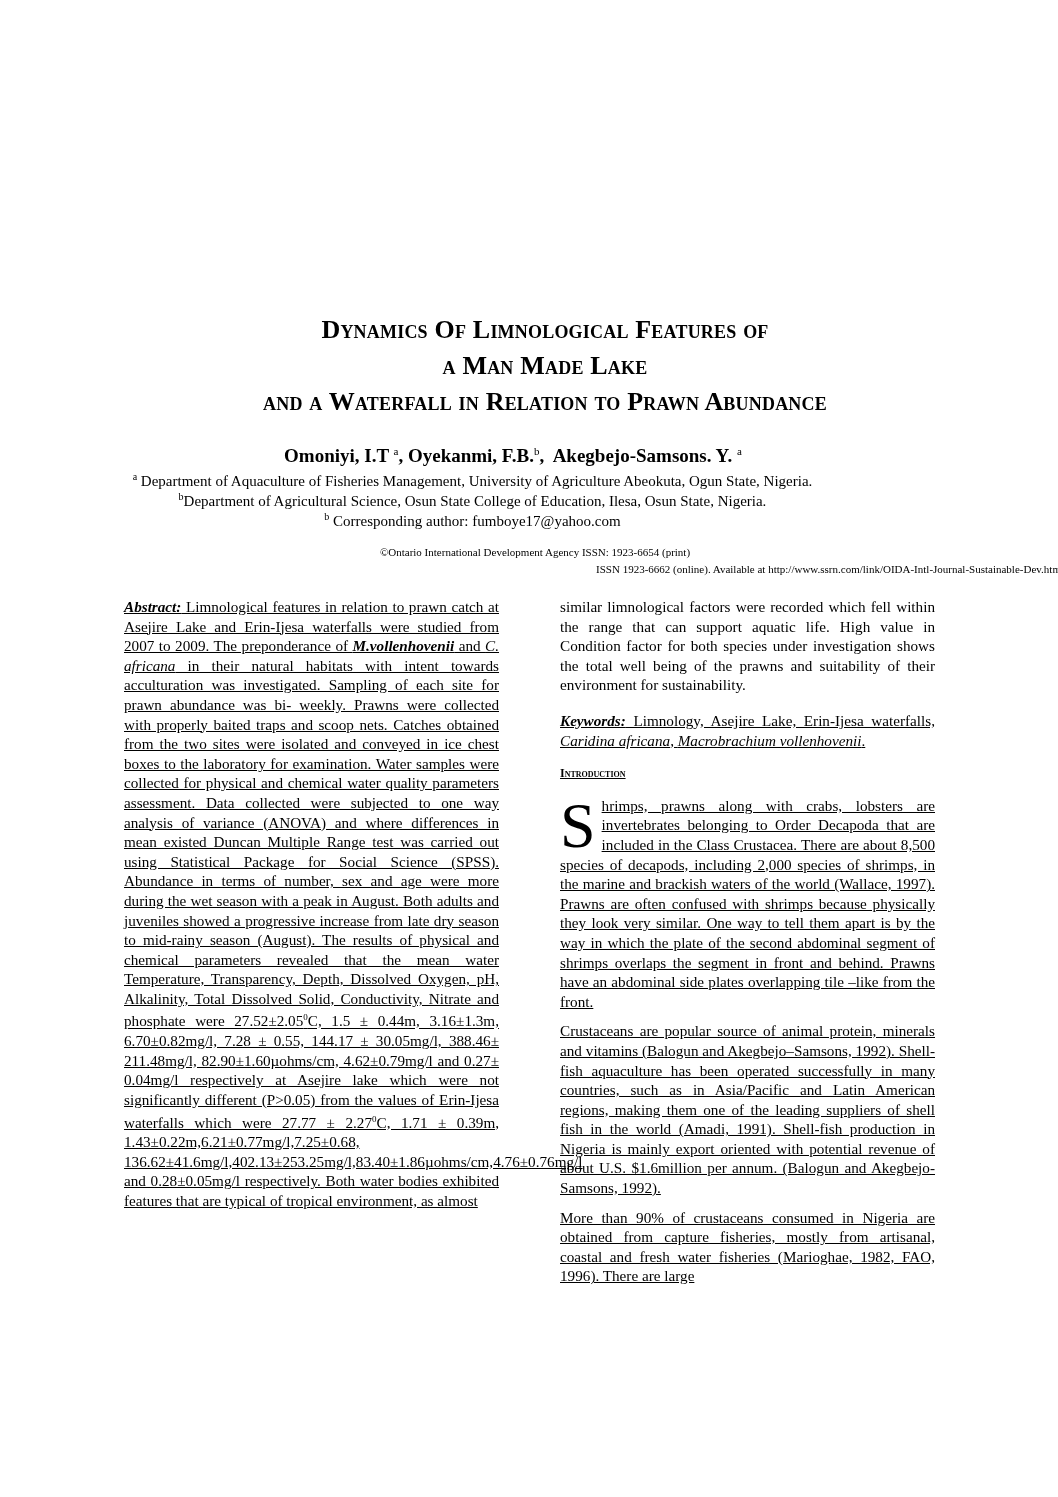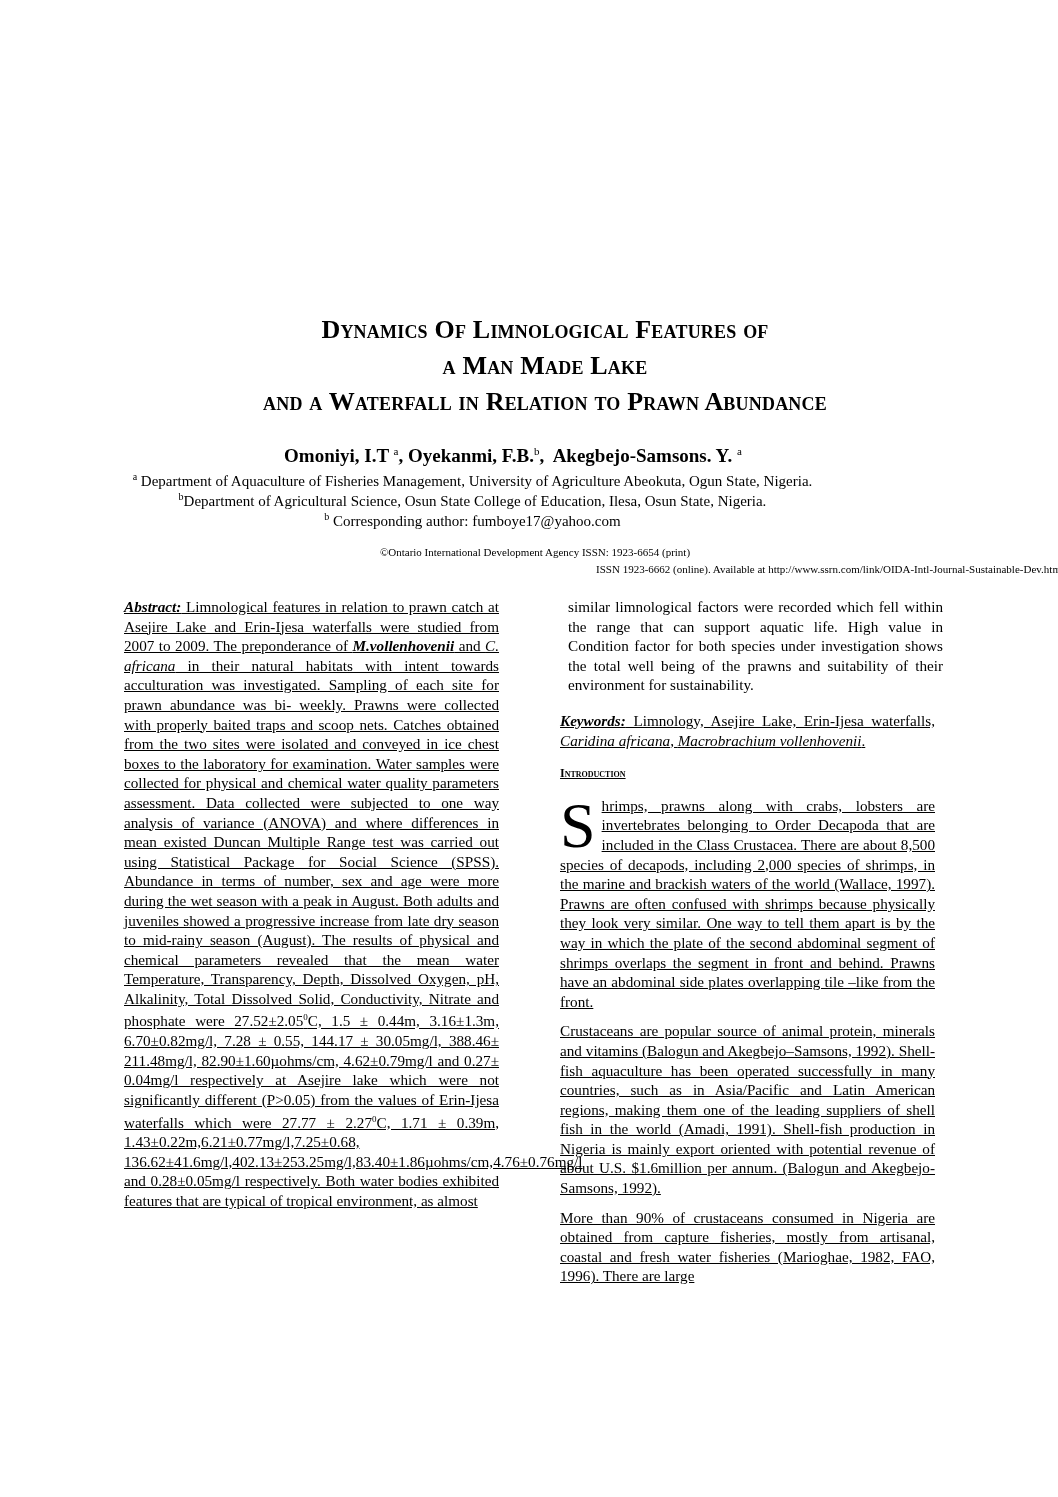--- a/index.html
+++ b/index.html
@@ -56,21 +56,21 @@
 <div class="agency" style="top:544px;">©Ontario International Development Agency ISSN: 1923-6654 (print)</div>
 <div class="agency" style="top:561px;text-align:right;">ISSN 1923-6662 (online). Available at http://www.ssrn.com/link/OIDA-Intl-Journal-Sustainable-Dev.html</div>
 
 <div class="col col-left">
   <p>
     <span class="lbl">Abstract:</span><span> Limnological features in relation to prawn catch at Asejire Lake and Erin-Ijesa waterfalls were studied from 2007 to 2009. The preponderance of </span><span class="bi">M.vollenhovenii</span><span>  and </span><span class="it">C. africana</span><span> in their natural habitats with intent towards acculturation was investigated. Sampling of each site for prawn abundance was bi- weekly. Prawns were collected with properly baited traps and scoop nets. Catches obtained from the two sites were isolated and conveyed in ice chest boxes to the laboratory for examination. Water samples were collected for physical and chemical water quality parameters assessment. Data collected were subjected to one way analysis of variance (ANOVA) and where differences in mean existed Duncan Multiple Range test was carried out using Statistical Package for Social Science (SPSS). Abundance in terms of number, sex and age were more during the wet season with a peak in August. Both adults and juveniles showed a progressive increase from late dry season to mid-rainy season (August). The results of physical and chemical parameters revealed that the mean water Temperature, Transparency, Depth, Dissolved Oxygen, pH, Alkalinity, Total Dissolved Solid, Conductivity, Nitrate and phosphate were 27.52±2.05</span><sup class="deg">0</sup><span>C, 1.5 ± 0.44m, 3.16±1.3m, 6.70±0.82mg/l, 7.28 ± 0.55, 144.17 ± 30.05mg/l, 388.46± 211.48mg/l, 82.90±1.60µohms/cm, 4.62±0.79mg/l and 0.27± 0.04mg/l respectively at Asejire lake which were not significantly different (P&gt;0.05) from the values of Erin-Ijesa waterfalls which were 27.77 ± 2.27</span><sup class="deg">0</sup><span id="abs5">C, 1.71 ± 0.39m, 1.43±0.22m,6.21±0.77mg/l,7.25±0.68, 136.62±41.6mg/l,402.13±253.25mg/l,83.40±1.86µohms/cm,4.76±0.76mg/l and 0.28±0.05mg/l respectively. Both water bodies exhibited features that are typical of tropical environment, as almost</span>
   </p>
 </div>
 
 <div class="col col-right">
-    <p style="position: absolute; top: 0px; left: 8px; width: 375px;">similar limnological factors were recorded which fell within the range that can support aquatic life. High value in Condition factor for both species under investigation shows the total well being of the prawns and suitability of their environment for sustainability.</p>
+    <p style="position: absolute; top: 0px; left: 0px; width: 375px;">similar limnological factors were recorded which fell within the range that can support aquatic life. High value in Condition factor for both species under investigation shows the total well being of the prawns and suitability of their environment for sustainability.</p>
   <p style="margin-top:114px;">
     <span class="lbl">Keywords:</span><span> Limnology, Asejire Lake, Erin-Ijesa waterfalls, </span><span class="it">Caridina africana</span><span>, </span><span class="it">Macrobrachium vollenhovenii</span><span>.</span>
   </p>
   <p class="section-heading">Introduction</p>
   <p><span class="dropcap">S</span><span>hrimps, prawns along with crabs, lobsters are invertebrates belonging to Order Decapoda that are included in the Class Crustacea. There are about 8,500 species of decapods, including 2,000 species of shrimps, in the marine and brackish waters of the world (Wallace, 1997). Prawns are often confused with shrimps because physically they look very similar. One way to tell them apart is by the way in which the plate of the second abdominal segment of shrimps overlaps the segment in front and behind. Prawns have an abdominal side plates overlapping tile –like from the front.</span></p>
   <p>Crustaceans are popular source of animal protein, minerals and vitamins (Balogun and Akegbejo–Samsons, 1992). Shell-fish aquaculture has been operated successfully in many countries, such as in Asia/Pacific and Latin American regions, making them one of the leading suppliers of shell fish in the world (Amadi, 1991). Shell-fish production in Nigeria is mainly export oriented with potential revenue of about U.S. $1.6million per annum. (Balogun and Akegbejo-Samsons, 1992).</p>
   <p>More than 90% of crustaceans consumed in Nigeria are obtained from capture fisheries, mostly from artisanal, coastal and fresh water fisheries (Marioghae, 1982, FAO, 1996). There are large</p>
 </div>
 
 </body></html>

